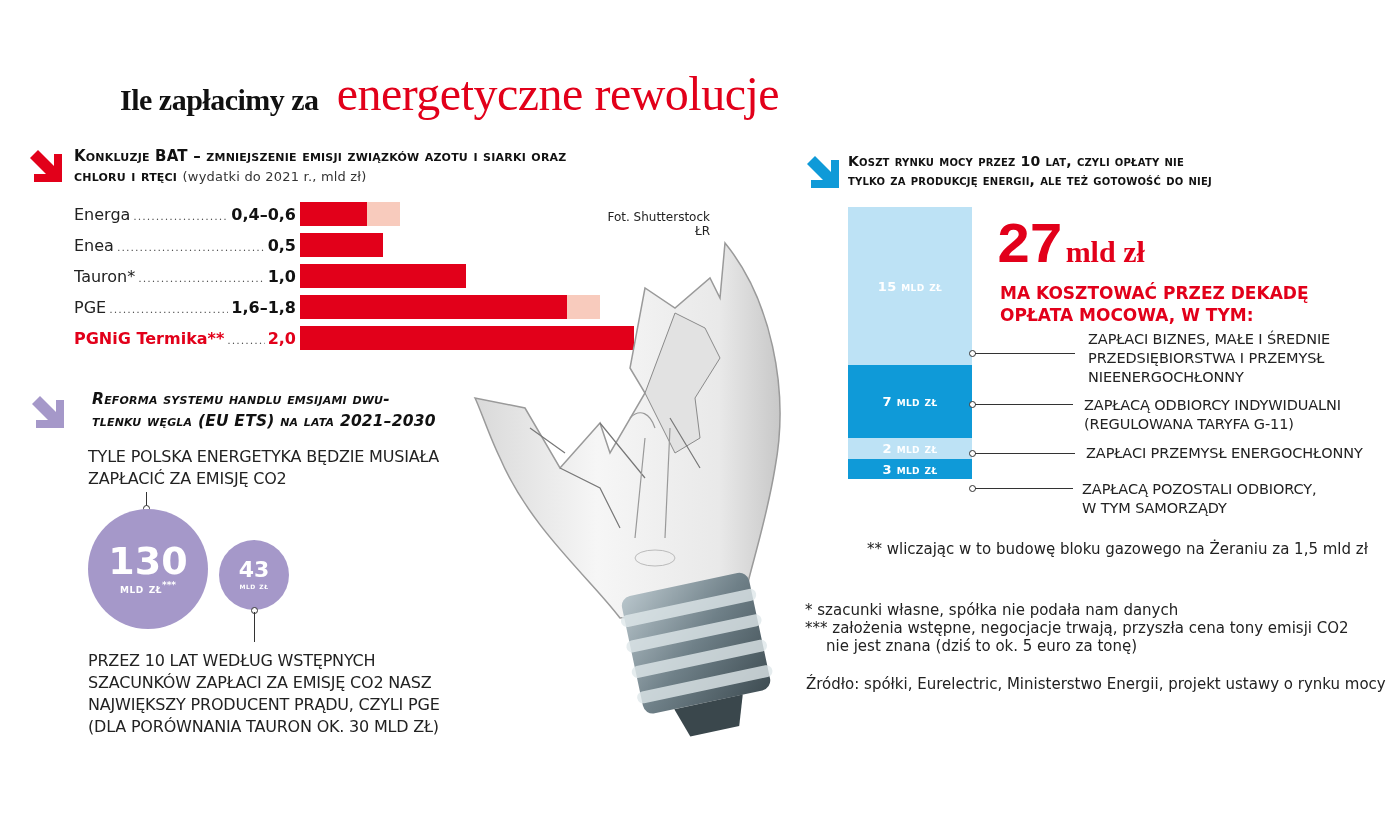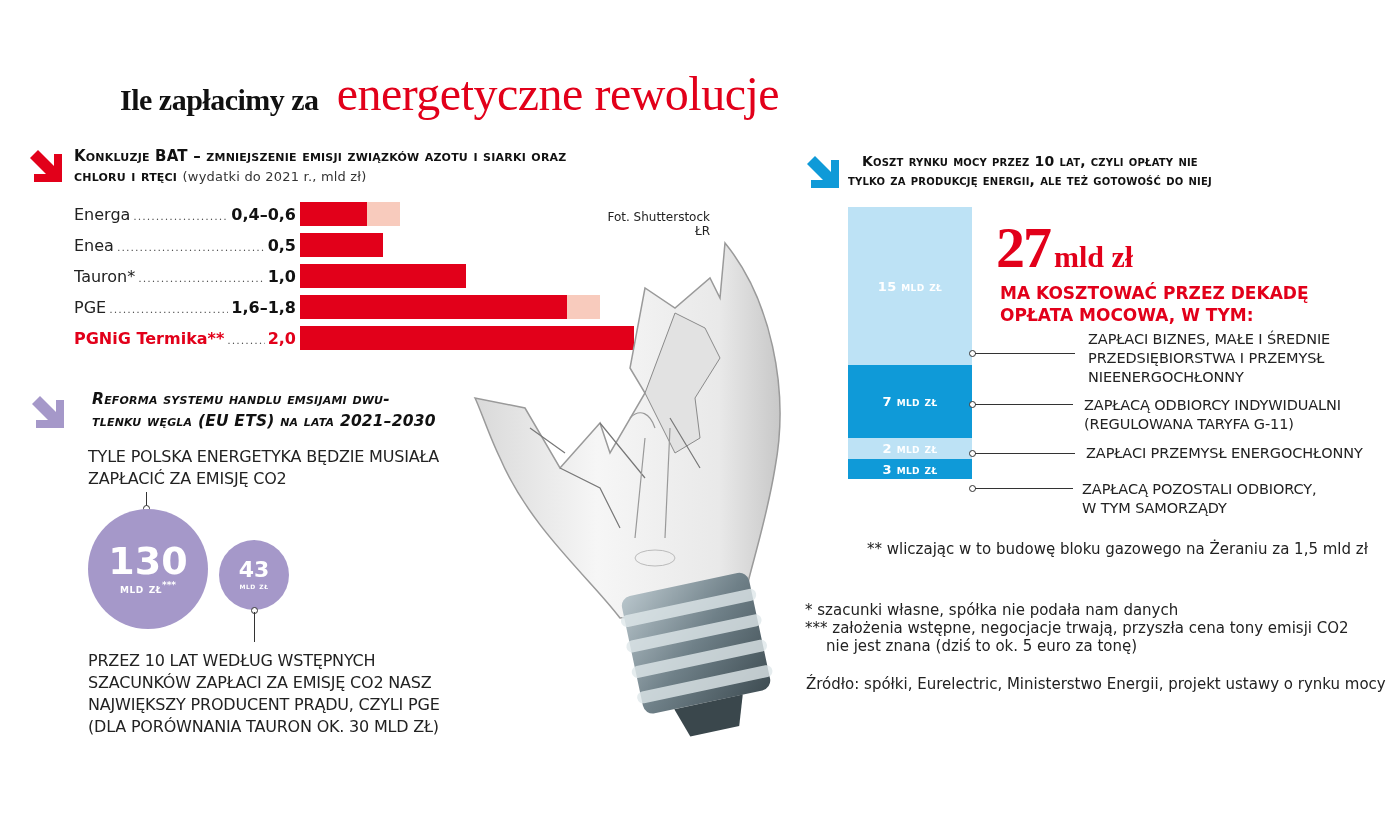--- a/index.html
+++ b/index.html
@@ -40,21 +40,21 @@
 
   .body-text { font-family: "DejaVu Sans", sans-serif; font-size: 16px; color: #222; line-height: 22px; text-transform: uppercase; letter-spacing: -0.2px; }
 
   
   .stack-seg { position: absolute; left: 848px; width: 124px; color: #fff; font-weight: bold; font-size: 13px; display: flex; align-items: center; justify-content: center; font-variant: small-caps; letter-spacing: 0.3px; }
   .leader { position: absolute; height: 1px; background: #333; }
   .leader-dot { position: absolute; width: 5px; height: 5px; border: 1px solid #333; border-radius: 50%; background: #fff; }
   .seg-label { position: absolute; font-size: 14.5px; color: #222; line-height: 19px; text-transform: uppercase; letter-spacing: -0.1px; }
 
   .big-num { font-family: "Liberation Serif", serif; color: #e2001a; white-space: nowrap; }
-  .big-num .n { font-size: 58px; font-weight: bold; letter-spacing: -2px; }
+  .big-num .n { font-size: 58px; font-weight: bold; letter-spacing: -2px; font-family: Liberation Mono, monospace; }
   .big-num .u { font-size: 30px; font-weight: bold; margin-left: 4px; }
   .red-sub { color: #e2001a; font-weight: bold; font-size: 17px; line-height: 22px; text-transform: uppercase; }
 
   .note { font-size: 15px; color: #222; line-height: 18px; white-space: nowrap; }
 </style>
 </head>
 <body>
 
 <div class="abs title">
   <span class="t1">Ile zapłacimy za</span><span class="t2">energetyczne rewolucje</span>
@@ -183,21 +183,21 @@
   <span class="unit" style="font-size:9px;">mld zł</span>
 </div>
 <div class="pin-dot" style="left:251px; top:607px;"></div>
 <div class="pin-line" style="left:254px; top:612px; height:30px;"></div>
 
 <div class="abs body-text" style="left:88px; top:650px; width:380px;">Przez 10 lat według wstępnych szacunków zapłaci za emisję CO2 nasz największy producent prądu, czyli PGE (dla porównania Tauron ok. 30 mld zł)</div>
 
 <svg class="abs arrow" style="left:803px; top:152px;" viewBox="0 0 40 40">
   <polygon points="4,12 12,4 28,20 28,8 36,8 36,36 8,36 8,28 20,28" fill="#0f9ad8"></polygon>
 </svg>
-<div class="abs sec-head" style="left:848px; top:152px; font-size:14px; line-height:19px;text-align:center;">
+<div class="abs sec-head" style="left:848px; top:152px; font-size:14px; line-height:19px;">
   <div>Koszt rynku mocy przez 10 lat, czyli opłaty nie</div>
   <div>tylko za produkcję energii, ale też gotowość do niej</div>
 </div>
 
 <div class="stack-seg" style="top:207px; height:158px; background:#bde2f5;">15 mld zł</div>
 <div class="stack-seg" style="top:365px; height:73px; background:#0f9ad8;">7 mld zł</div>
 <div class="stack-seg" style="top:438px; height:21px; background:#bde2f5;">2 mld zł</div>
 <div class="stack-seg" style="top:459px; height:20px; background:#0f9ad8;">3 mld zł</div>
 
 <div class="abs big-num" style="left:996px; top:214px;">

